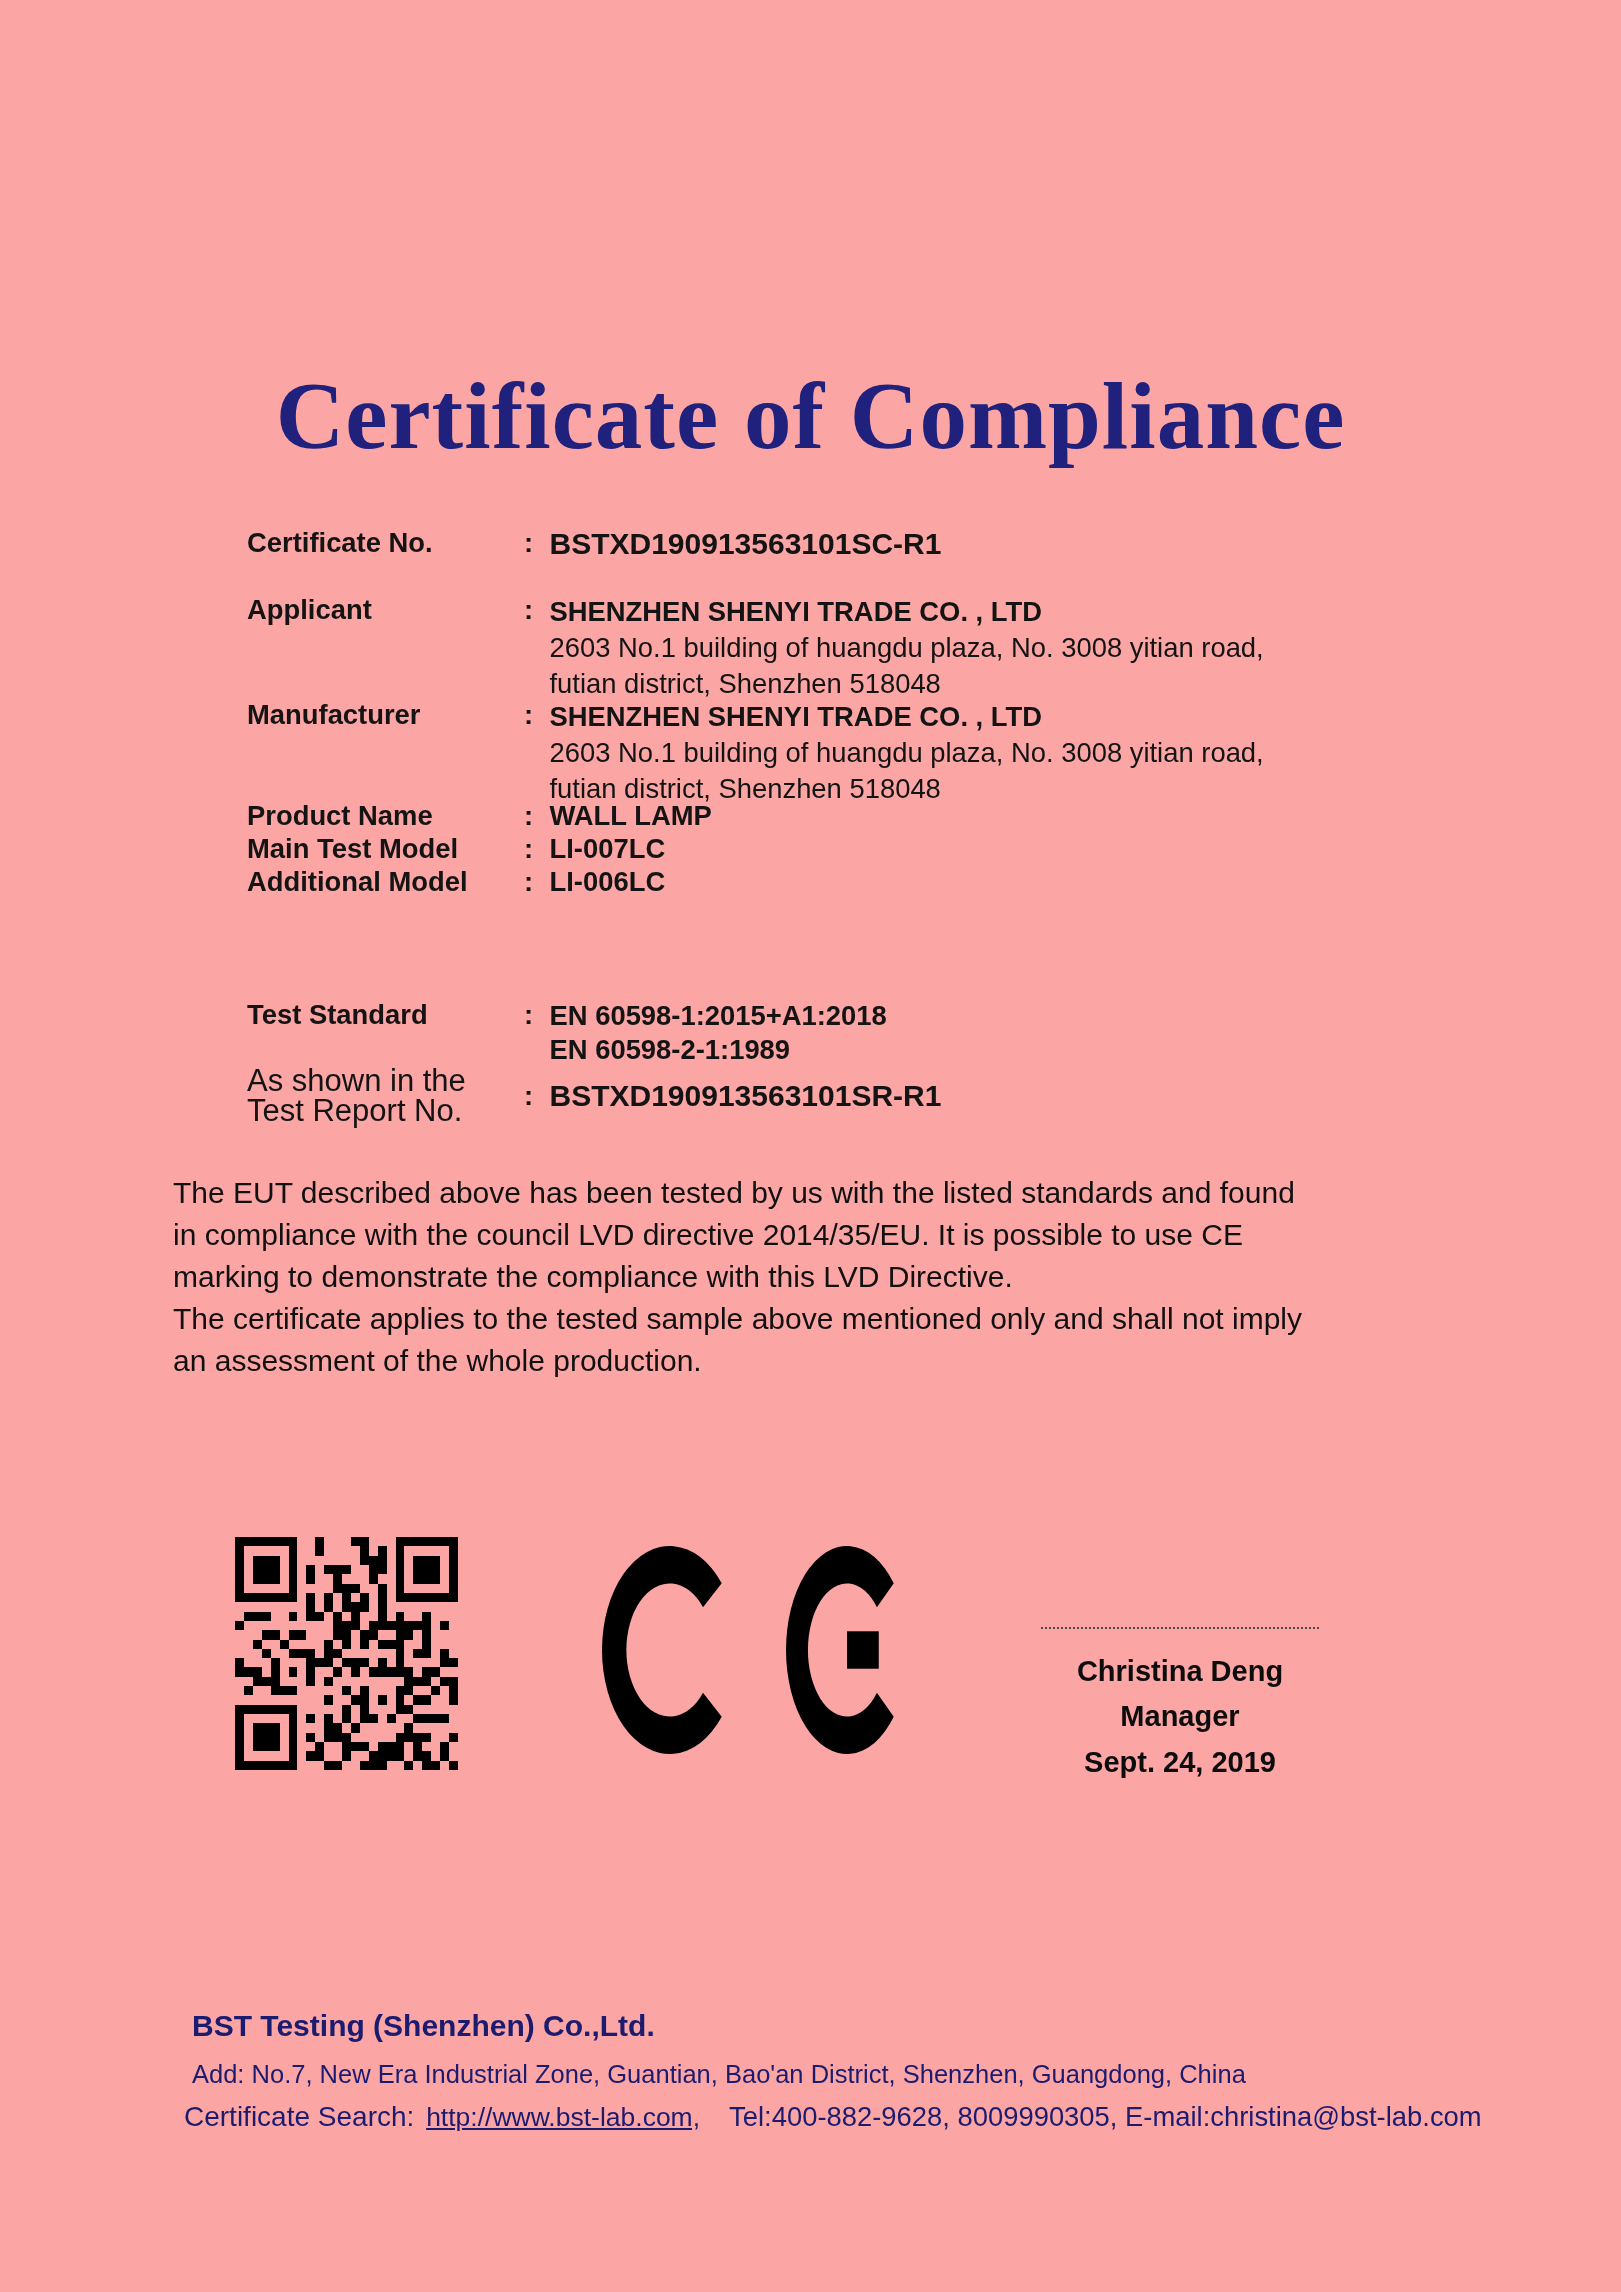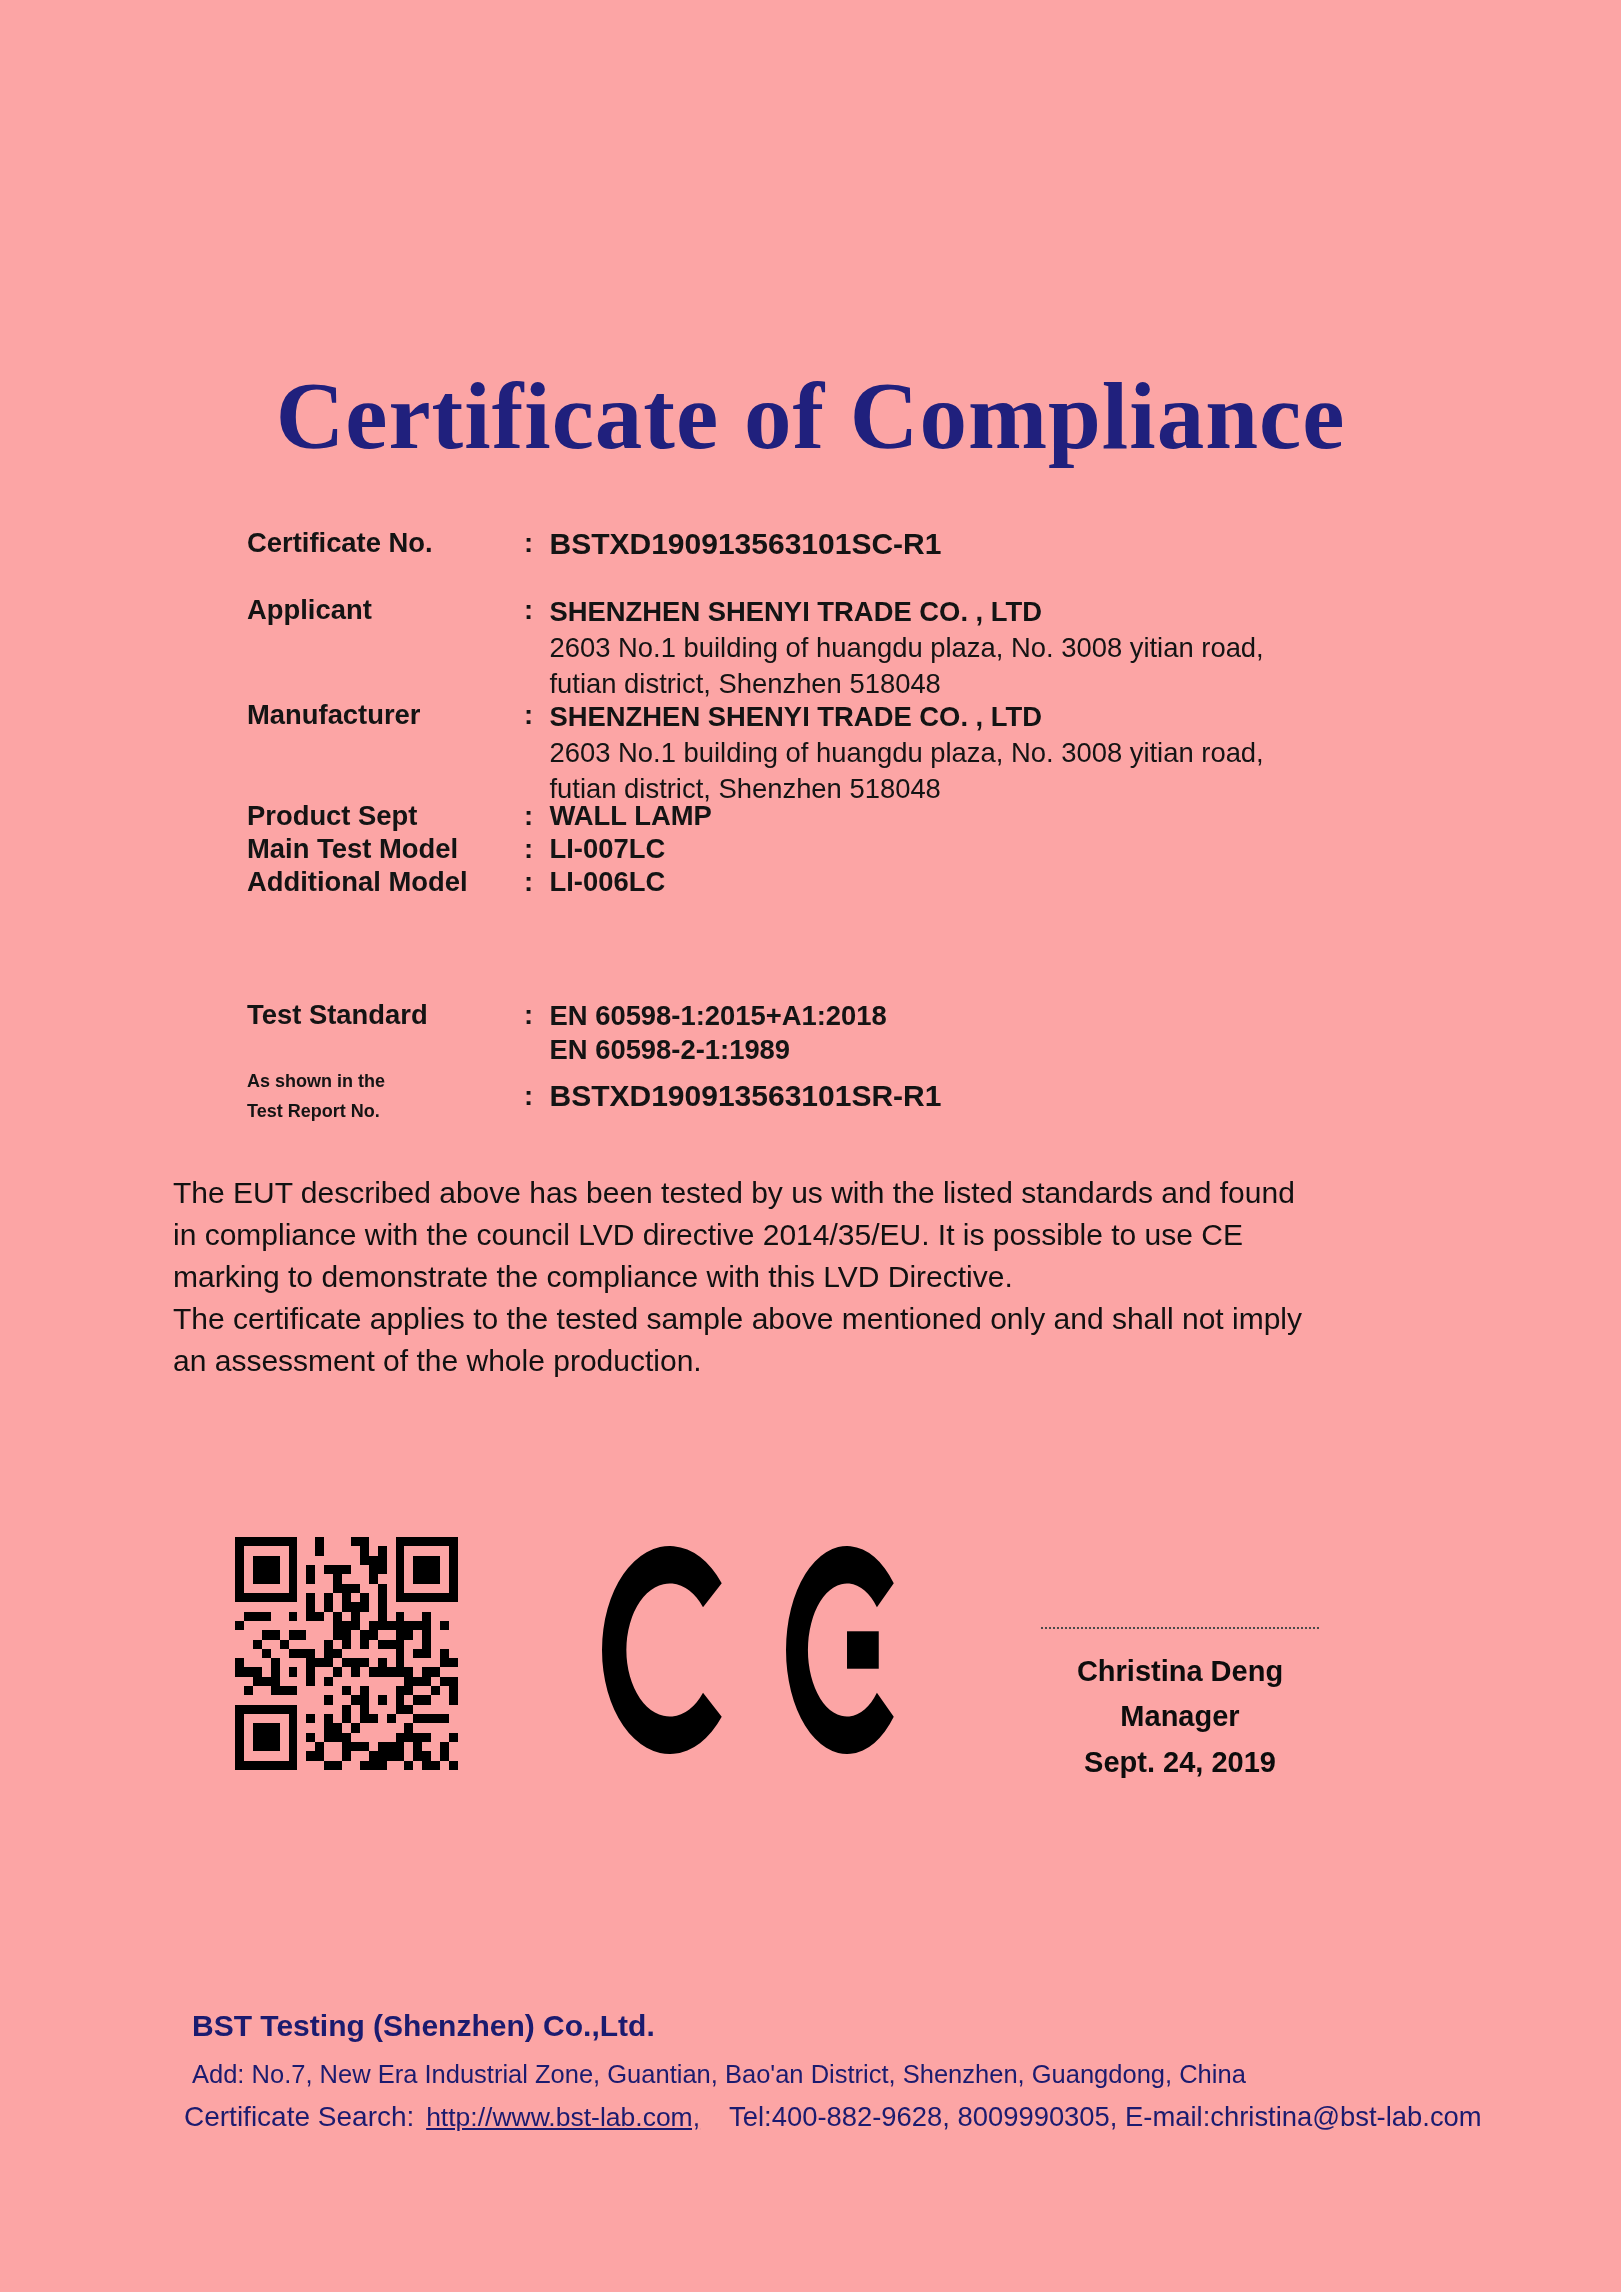--- a/index.html
+++ b/index.html
@@ -49,22 +49,22 @@
     vertical-align: top;
   }
   .val.big { font-size: 30px; text-align: center; }
   .vblock { display: inline-block; vertical-align: top; }
   .vline { font-size: 27.4px; line-height: 36px; font-weight: normal; }
   .vline.bold { font-weight: bold; }
   .vline.std { line-height: 34px; font-weight: bold; }
   .report { display: flex; align-items: center; }
   .lab2 {
     width: 277px;
-    font-weight: bold;
-    font-size: 18px;
+    font-weight: normal;
+    font-size: 31px;
     line-height: 30px;
     white-space: normal;
   }
   .col2 { width: 25.5px; font-weight: bold; font-size: 27.4px; }
   .para {
     position: absolute;
     left: 173px;
     top: 1172px;
     color: #111;
   }
@@ -153,21 +153,21 @@
 
   <div class="row" style="top:699px">
     <span class="lab">Manufacturer</span><span class="col">:</span><span class="vblock">
       <div class="vline bold">SHENZHEN SHENYI TRADE CO. , LTD</div>
       <div class="vline">2603 No.1 building of huangdu plaza, No. 3008 yitian road,</div>
       <div class="vline">futian district, Shenzhen 518048</div>
     </span>
   </div>
 
   <div class="row" style="top:800px">
-    <span class="lab">Product Sept</span><span class="col">:</span><span class="val">WALL LAMP</span>
+    <span class="lab">Product Name</span><span class="col">:</span><span class="val">WALL LAMP</span>
   </div>
 
   <div class="row" style="top:833px">
     <span class="lab">Main Test Model</span><span class="col">:</span><span class="val">LI-007LC</span>
   </div>
 
   <div class="row" style="top:866px">
     <span class="lab">Additional Model</span><span class="col">:</span><span class="val">LI-006LC</span>
   </div>
 

